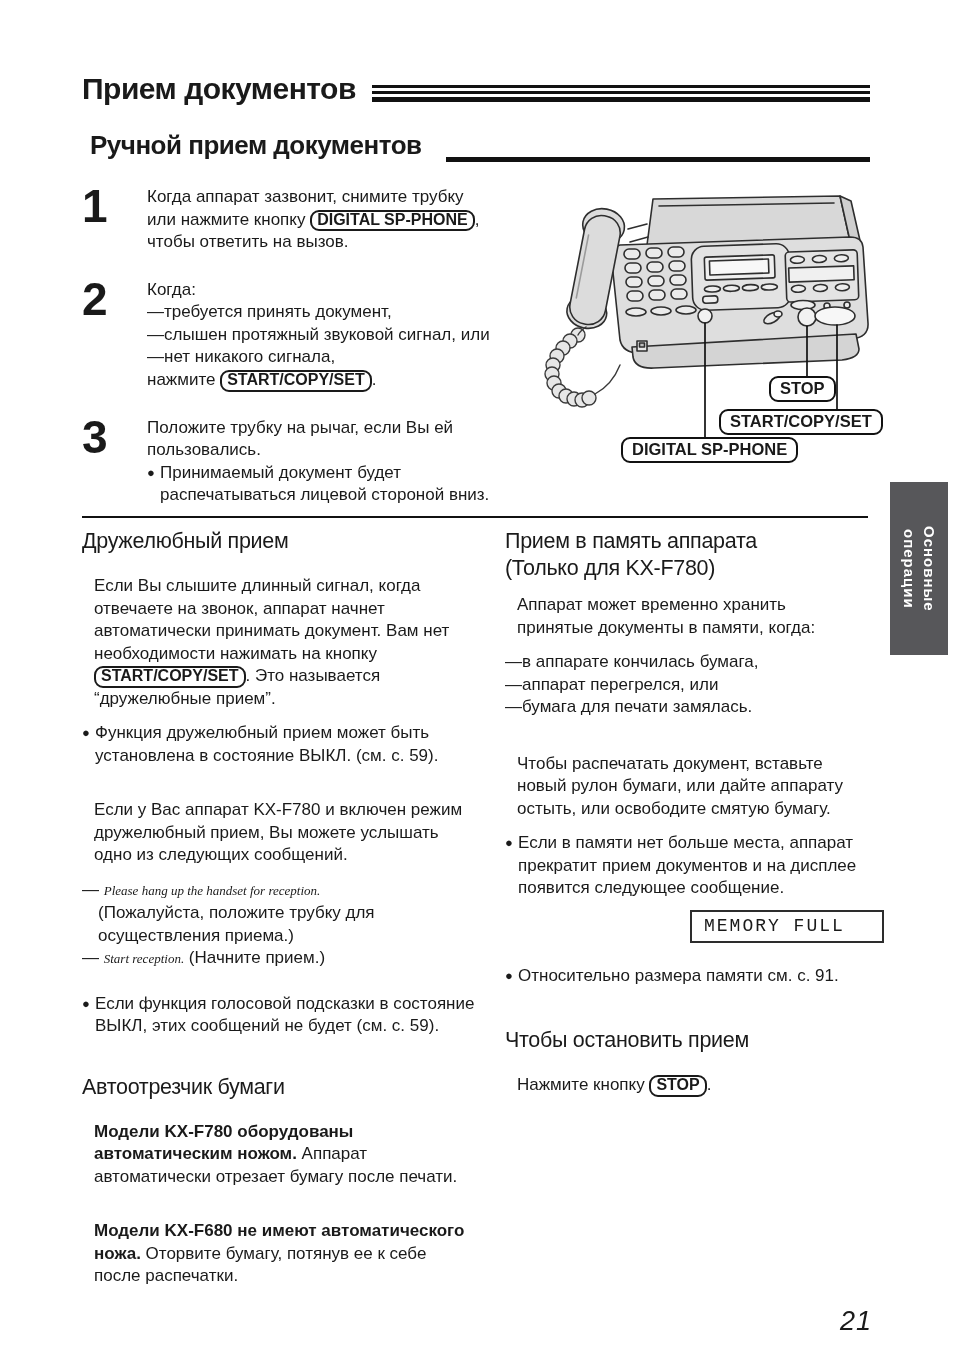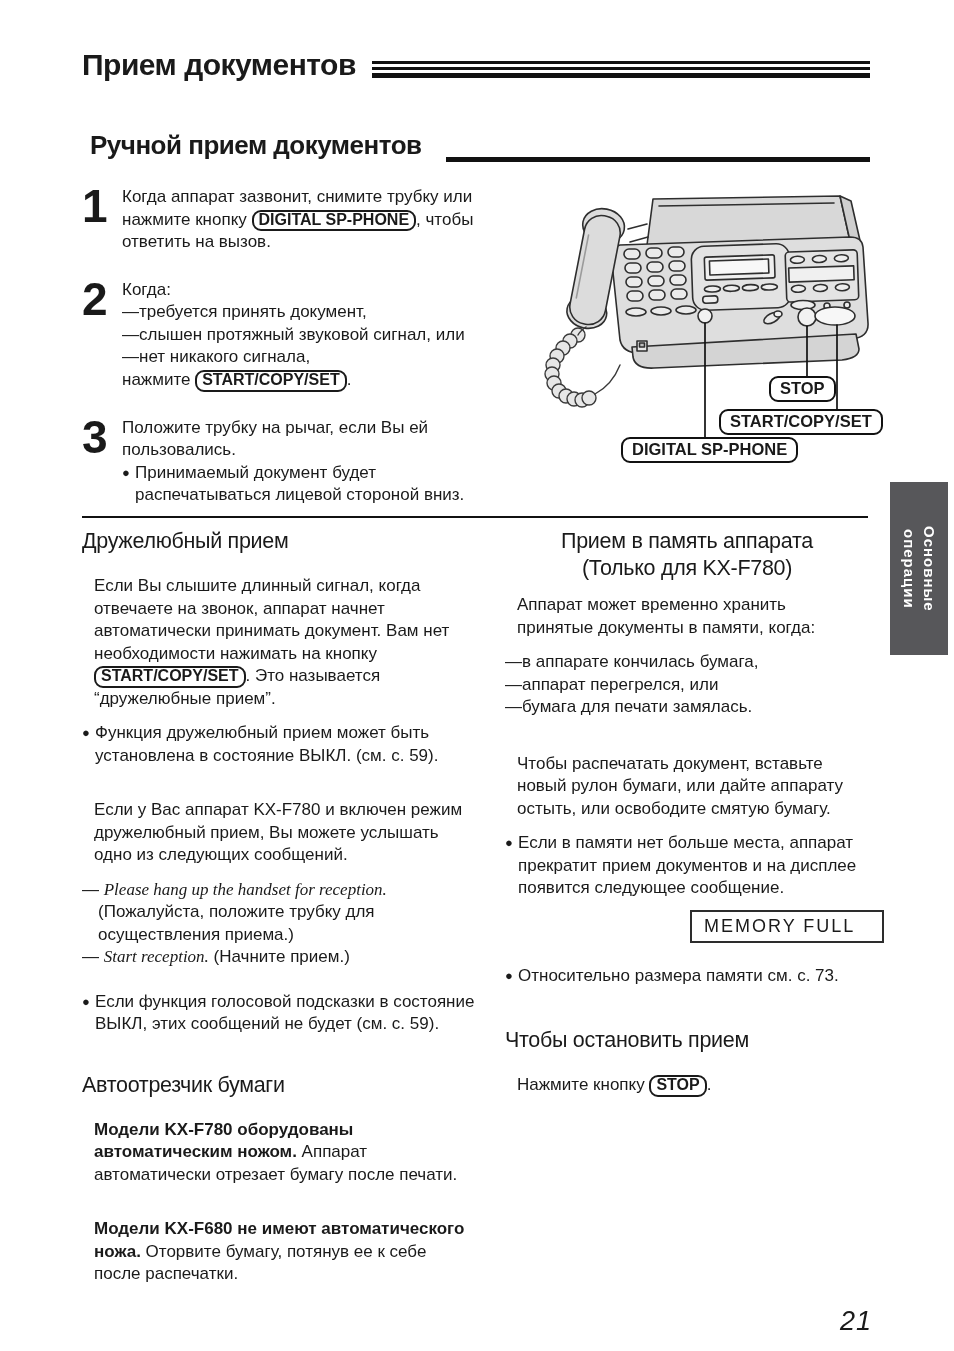--- a/index.html
+++ b/index.html
@@ -1,30 +1,30 @@
 <!DOCTYPE html>
 <html><head>
 <meta charset="utf-8">
 <style>
   html,body{margin:0;padding:0;background:#888;}
   .page{position:relative;width:954px;height:1351px;background:#fff;
         font-family:"Liberation Sans",sans-serif;color:#1a1a1a;margin:0 auto;overflow:hidden;}
   
-  .h1-row{position:absolute;left:82px;top:48px;width:788px;display:flex;align-items:flex-end;}
+  .h1-row{position:absolute;left:82px;top:72px;width:788px;display:flex;align-items:flex-end;}
   .h1-row h1{margin:0;font-size:30px;font-weight:700;letter-spacing:-0.5px;white-space:nowrap;}
   .triple-rule{flex:1;height:17px;margin:0 0 4px 16px;
     background:linear-gradient(to bottom,#111 0 3px,transparent 3px 6px,#111 6px 9px,transparent 9px 12px,#111 12px 17px);}
   .h2-row{position:absolute;left:82px;top:122px;width:788px;display:flex;align-items:flex-end;}
   .h2-row h2{margin:8px;font-size:26px;font-weight:700;letter-spacing:-0.5px;white-space:nowrap;}
   .single-rule{flex:1;height:5px;background:#111;margin:0 0 7px 16px;}
   
   .steps{position:absolute;left:82px;top:186px;width:412px;font-size:17px;line-height:22.5px;}
   .step{display:flex;margin-bottom:25px;}
   .step .num{width:40px;flex:0 0 40px;font-size:46px;line-height:40px;font-weight:700;letter-spacing:-2px;}
-  .step .body{flex:1;}
+  .step .body{flex:1;margin-left:25px;}
   .key{display:inline-block;border:2px solid #1a1a1a;border-radius:9px;padding:0 5px 1px;
        font-weight:700;line-height:1.05;white-space:nowrap;font-size:16px;}
   .bullet{display:flex;}
   .bullet .mk{width:13px;flex:0 0 13px;font-size:13px;line-height:22.5px;}
   .bullet .tx{flex:1;}
   
   .fax{position:absolute;left:520px;top:185px;width:370px;height:285px;margin:0;}
   .fax svg{position:absolute;left:0;top:0;}
   .callout{position:absolute;background:#fff;border:2px solid #111;border-radius:9px;
            font-weight:700;font-size:16.5px;padding:1px 9px 2px;white-space:nowrap;}
@@ -37,24 +37,24 @@
             display:flex;align-items:center;justify-content:center;}
   .side-tab .vtext{writing-mode:vertical-rl;color:#fff;font-weight:700;font-size:15px;
                    letter-spacing:1px;line-height:1.35;text-align:center;}
   
   .col{position:absolute;top:528px;font-size:17px;line-height:22.5px;}
   .col-left{left:82px;width:407px;}
   .col-right{left:505px;width:364px;}
   .col h3{margin:0 0 20px 0;font-size:21.5px;font-weight:400;letter-spacing:-0.3px;line-height:27px;}
   .col p{margin:12px;}
   .gap8{height:8px;}.gap20{height:20px;}.gap22{height:22px;}.gap36{height:36px;}.gap40{height:40px;}
-  .msg-en em{font-family:"Liberation Serif",serif;font-style:italic;font-size:17px;}
+  .msg-en em{font-family:"Liberation Serif",serif;font-style:italic;font-size:13px;}
   .msg-ru{padding-left:16px;}
   .lcd-box{width:178px;height:29px;border:2px solid #2d2d2d;margin:10px 0 14px 185px;
-           font-family:Liberation Sans, sans-serif;font-size:18px;letter-spacing:2px;
+           font-family:Liberation Mono, monospace;font-size:18px;letter-spacing:2px;
            display:flex;align-items:center;padding-left:12px;white-space:pre;}
   .pageno{position:absolute;left:840px;top:1306px;font-size:27px;font-style:italic;
           font-weight:400;letter-spacing:1px;}
 </style>
 </head>
 <body>
 
 <div class="page">
 
   <div class="h1-row">
@@ -230,39 +230,39 @@
       <span class="tx">Если функция голосовой подсказки в состояние ВЫКЛ, этих сообщений не будет (см. с. 59).</span>
     </div>
     <div class="gap36"></div>
     <h3>Автоотрезчик бумаги</h3>
     <p><b>Модели KX-F780 оборудованы автоматическим ножом.</b><span> Аппарат автоматически отрезает бумагу после печати.</span></p>
     <div class="gap8"></div>
     <p><b>Модели KX-F680 не имеют автоматического ножа.</b><span> Оторвите бумагу, потянув ее к себе после распечатки.</span></p>
   </div>
 
   <div class="col col-right">
-    <h3 style="margin-bottom:12px;text-align:center;">
+    <h3 style="margin-bottom:12px;">
       <div>Прием в память аппарата</div>
       <div>(Только для KX-F780)</div>
     </h3>
     <p>Аппарат может временно хранить принятые документы в памяти, когда:</p>
     <div>—в аппарате кончилась бумага,</div>
     <div>—аппарат перегрелся, или</div>
     <div>—бумага для печати замялась.</div>
     <div class="gap22"></div>
     <p>Чтобы распечатать документ, вставьте новый рулон бумаги, или дайте аппарату остыть, или освободите смятую бумагу.</p>
     <div class="bullet">
       <span class="mk">●</span>
       <span class="tx">Если в памяти нет больше места, аппарат прекратит прием документов и на дисплее появится следующее сообщение.</span>
     </div>
     <div class="lcd-box">MEMORY FULL</div>
     <div class="gap8"></div>
     <div class="bullet">
       <span class="mk">●</span>
-      <span class="tx">Относительно размера памяти см. с. 73.</span>
+      <span class="tx">Относительно размера памяти см. с. 91.</span>
     </div>
     <div class="gap40"></div>
     <h3>Чтобы остановить прием</h3>
     <p><span>Нажмите кнопку </span><span class="key">STOP</span><span>.</span></p>
   </div>
 
   <div class="pageno">21</div>
 </div>
 
 </body></html>

